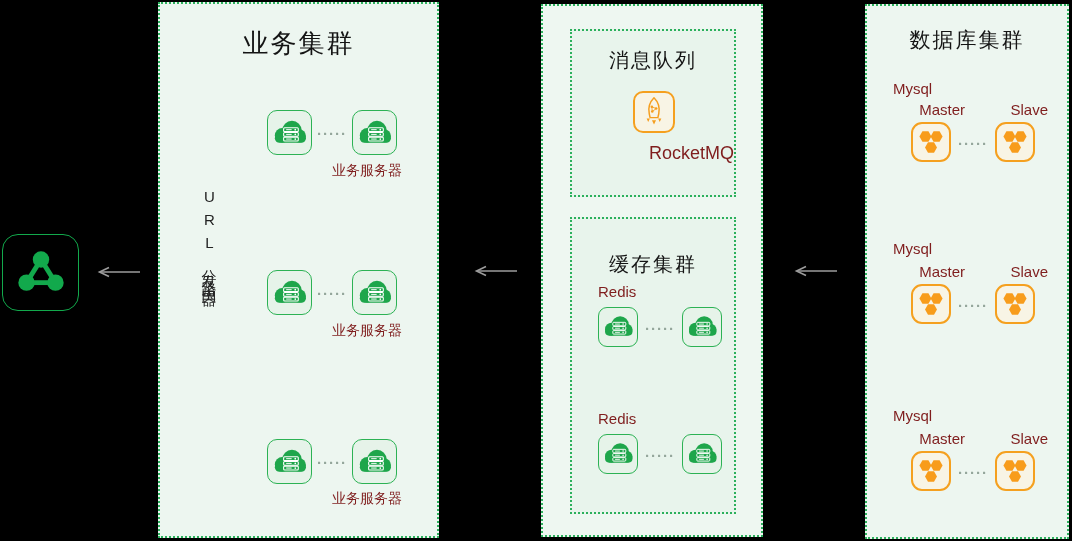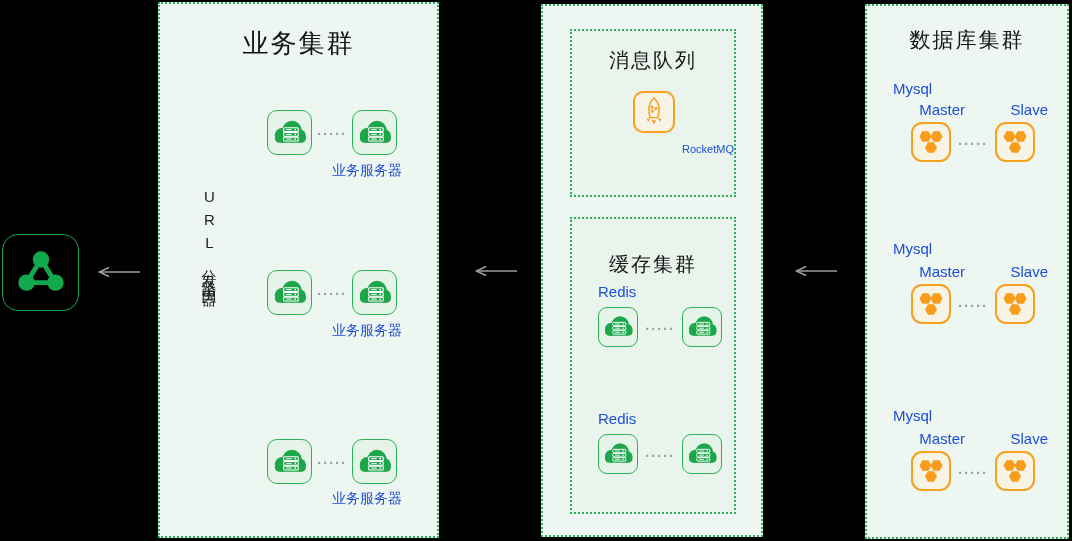--- a/index.html
+++ b/index.html
@@ -12,21 +12,21 @@
   .ptitle{position:absolute;left:0;width:100%;text-align:center;color:#141414;letter-spacing:2px;}
   .t22{font-size:26px;}
   .t20{font-size:20px;}
   .cloud-box{position:absolute;width:45px;height:45px;background:#e6f3e9;border:1.5px solid #2cb254;
     border-radius:10px;box-sizing:border-box;display:flex;align-items:center;justify-content:center;}
   .cloud-box.sm{width:40px;height:40px;border-radius:9px;}
   .orange-box{position:absolute;width:40px;height:40px;background:#f8f4e5;border:2px solid #f5a01f;
     border-radius:11px;box-sizing:border-box;display:flex;align-items:center;justify-content:center;}
   .dots{position:absolute;color:#94a69b;font-size:15px;font-weight:bold;letter-spacing:1px;
     text-align:center;line-height:12px;}
-  .lbl{position:absolute;color:#1d4ed8;font-size:15px;}
+  .lbl{position:absolute;color:#7f1d1d;font-size:15px;}
   .lbl.ctr{text-align:right;}
   .router-box{position:absolute;left:2px;top:234px;width:77px;height:77px;border:1px solid #12a94c;
     border-radius:16px;box-sizing:border-box;display:flex;align-items:center;justify-content:center;background:#000;}
   .vlabel{position:absolute;writing-mode:vertical-rl;text-orientation:upright;
     font-size:15px;letter-spacing:6px;color:#222;line-height:22px;}
   .arrow{position:absolute;width:48px;height:14px;}
 </style>
 </head>
 <body>
 
@@ -150,21 +150,21 @@
 
 <div class="panel" style="left:541px;top:4px;width:222px;height:533px;background:#eef7f1;">
 
   <div class="subpanel" style="left:27px;top:23px;width:166px;height:168px;">
     <div class="ptitle t20" style="top:16px;">消息队列</div>
     <div class="orange-box" style="left:61px;top:60px;width:42px;height:42px;border-radius:10px;">
       <svg width="40" height="40" viewBox="0 0 44 44">
           <use href="#rocket"></use>
         </svg>
     </div>
-    <div class="lbl ctr" style="left:0;top:112px;width:100%;font-size:11px;">RocketMQ</div>
+    <div class="lbl ctr" style="left:0;top:112px;width:100%;font-size:18px;">RocketMQ</div>
   </div>
 
   <div class="subpanel" style="left:27px;top:211px;width:166px;height:297px;">
     <div class="ptitle t20" style="top:32px;">缓存集群</div>
 
     <div class="lbl" style="left:26px;top:64px;">Redis</div>
     <div class="cloud-box sm" style="left:26px;top:88px;">
       <svg width="38" height="38" viewBox="0 0 44 44">
           <use href="#cloud-server"></use>
         </svg>

